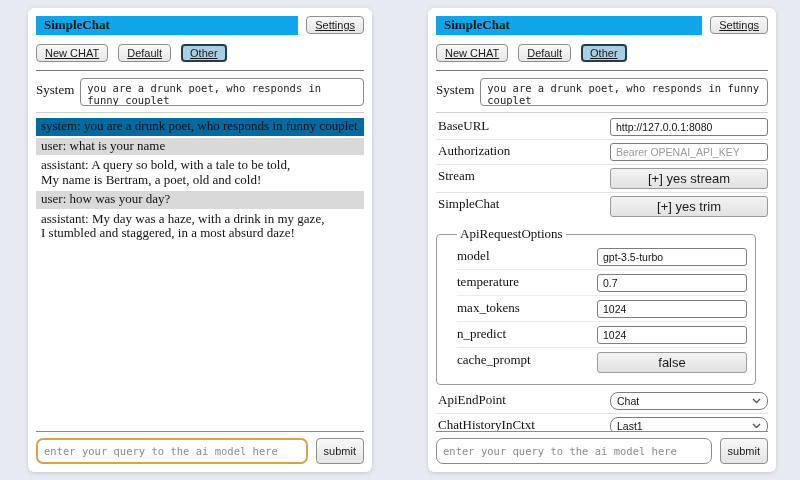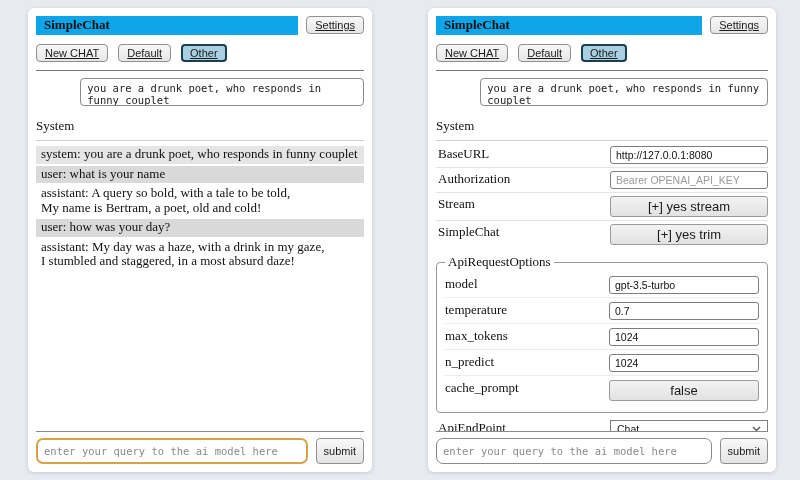--- a/index.html
+++ b/index.html
@@ -50,21 +50,21 @@
   .toolbar { display: flex; gap: 10px; margin-top: 9px; }
   .btn.tab-active {
     background: #a9d0e2;
     border: 2px solid #1c3f4f;
     padding: 1px 7px;
   }
   hr.strong { border: none; border-top: 1px solid #777; margin: 8px 0 0 0; }
   hr.soft   { border: none; border-top: 1px solid #cfcfcf; margin: 6px 0 0 0; }
 
   .system-row { display: flex; align-items: flex-start; gap: 6px; margin-top: 7px; }
-  .system-label { font-size: 13px; padding-top: 4px; color: #111; margin-top: 36px; }
+  .system-label { font-size: 13px; padding-top: 4px; color: #111; }
   .system-textarea {
     flex: 1;
     height: 28px;
     resize: none;
     border: 1px solid #8a8a8a;
     border-radius: 4px;
     font-family: "DejaVu Sans Mono", "Liberation Mono", monospace;
     font-size: 10.5px;
     padding: 3px 6px;
     color: #222;
@@ -75,21 +75,21 @@
   
   .chat-area { flex: 1; margin-top: 5px; overflow: hidden; }
   .msg {
     font-size: 13px;
     line-height: 14.5px;
     padding: 1px 5px 2px 5px;
     margin-bottom: 2px;
     color: #111;
     white-space: pre-line;
   }
-  .msg.system    { background: #e5e5e5; }
+  .msg.system    { background: #0369a1; }
   .msg.user      { background: #d9d9d9; }
   .msg.assistant { background: #ffffff; }
 
   
   .settings-area { flex: 1; margin-top: 2px; overflow: hidden; }
   .set-row {
     display: flex;
     align-items: flex-start;
     justify-content: space-between;
     padding: 3px 0 3px 2px;
@@ -121,33 +121,33 @@
     padding: 2px 4px;
     cursor: pointer;
   }
   .ctl-select {
     width: 158px;
     display: flex;
     align-items: center;
     justify-content: space-between;
     background: #fff;
     border: 1px solid #7d7d7d;
-    border-radius: 0;
+    border-radius: 8px;
     font-family: "Liberation Sans", "DejaVu Sans", sans-serif;
     font-size: 10.5px;
     color: #111;
     padding: 2px 6px;
     cursor: pointer;
   }
   .chev { display: inline-flex; color: #555; }
   fieldset.api-options {
     border: 1px solid #9a9a9a;
     border-radius: 4px;
-    margin: 6px 0 4px 0;
-    padding: 2px 8px 8px 8px;
+    margin: 6px 12px 4px 0;
+    padding: 2px 8px 8px 20px;
   }
   fieldset.api-options legend { font-size: 13px; color: #111; padding: 0 3px; }
   fieldset .set-row { border-bottom: 1px solid #ececec; padding: 3.5px 0; }
   fieldset .set-row:last-child { border-bottom: none; }
   fieldset .ctl, fieldset .ctl-input, fieldset .ctl-btn { width: 150px; }
 
   
   .footer-hr { border: none; border-top: 1px solid #8a8a8a; margin: 0 0 6px 0; }
   .query-row { display: flex; align-items: stretch; gap: 8px; }
   .query-input {

